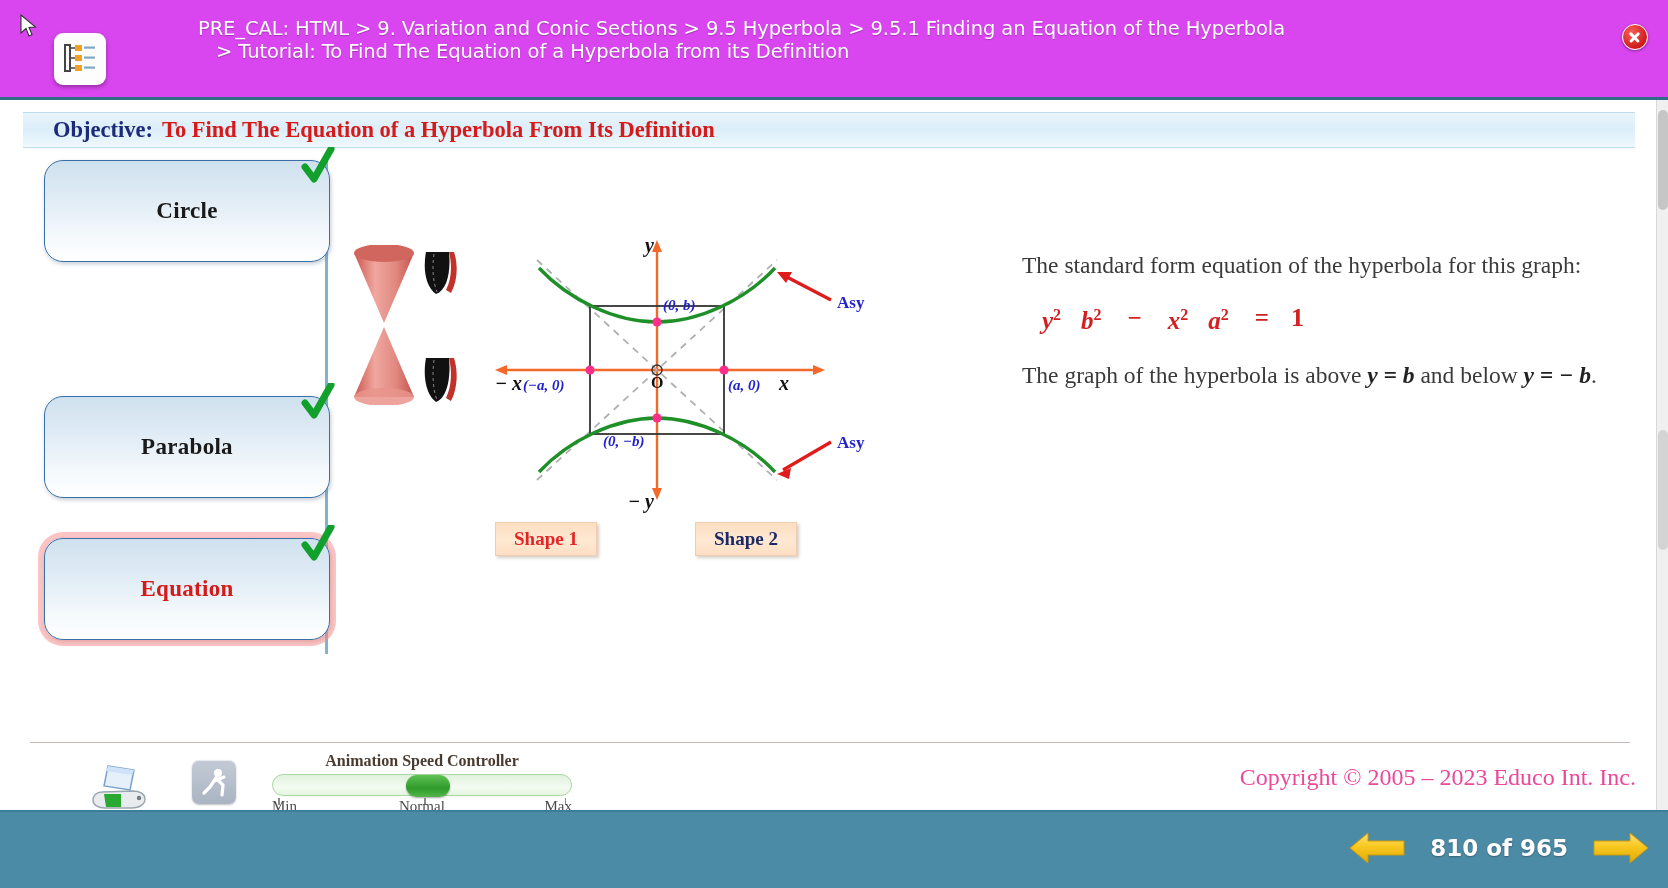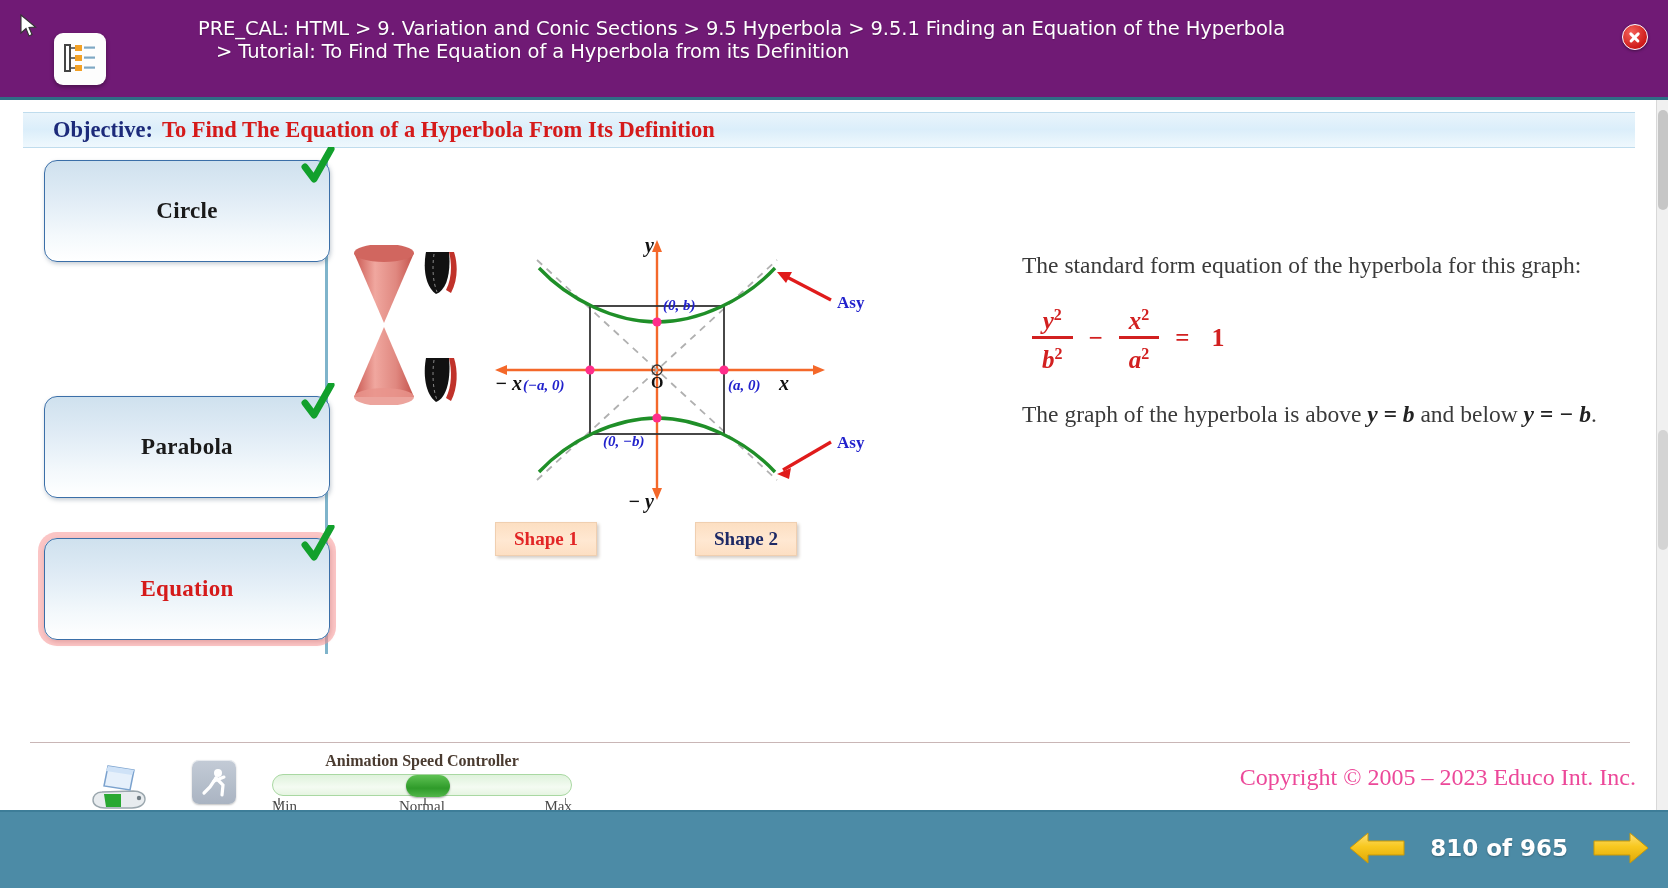--- a/index.html
+++ b/index.html
@@ -13,21 +13,21 @@
     position: relative;
     width: 1668px; height: 888px;
     background: #ffffff;
     overflow: hidden;
   }
 
   
   .header {
     position: absolute; left: 0; top: 0;
     width: 1668px; height: 100px;
-    background: #701a75;
+    background: #d946ef;
     border-bottom: 3px solid #2f6d86;
   }
   .header-inner { position: relative; width: 100%; height: 100%; }
   .cursor-arrow {
     position: absolute; left: 20px; top: 14px;
     width: 18px; height: 24px;
   }
   .nav-icon {
     position: absolute; left: 54px; top: 33px;
     width: 52px; height: 52px;
@@ -81,21 +81,21 @@
   
   .sidebar {
     position: absolute; left: 28px; top: 152px;
     width: 300px; height: 502px;
     border-right: 3px solid #7fb4cb;
   }
   .conic-btn {
     position: absolute; left: 16px;
     width: 286px; height: 102px;
     border: 1.6px solid #3b6fa8;
-    border-radius: 13px;
+    border-radius: 19px;
     background: linear-gradient(to bottom, #cfe1ee 0%, #dfebf5 35%, #f4f9fc 75%, #ffffff 100%);
     box-shadow: 1px 2px 4px rgba(90,110,130,.35);
     display:flex; align-items:center; justify-content:center;
     cursor: pointer;
   }
   .conic-btn .label {
     font-size: 23px; font-weight: bold; color: #1a1a1a;
     letter-spacing: .3px;
   }
   .conic-btn.selected {
@@ -126,21 +126,21 @@
   #shape1 { left: 155px; top: 372px; color:#e22626; }
   #shape2 { left: 355px; top: 372px; color:#1e2a66; }
 
   
   .explain { position:absolute; left: 1022px; top: 250px; width: 600px; }
   .ex-line { font-size: 23.5px; color: #3a3a3a; line-height: 30px; }
   .eq {
     display:flex; align-items:center; margin: 22px 0 26px 6px;
     color:#d22020; font-weight:bold;
   }
-  .frac { display:inline-flex; flex-direction:column; align-items:center; margin: 0 4px; }
+  .frac { display:inline-flex; flex-direction:row; align-items:center; margin: 0 4px; }
   .frac .num, .frac .den {
     font-style: italic; font-size: 25px; padding: 0 10px; line-height: 26px;
   }
   .frac .bar { width: 100%; height: 2.4px; background:#d22020; margin: 2px 0; }
   .sup { font-size: 16px; vertical-align: super; font-style: normal; }
   .op { font-size: 25px; margin: 0 12px; }
   .one { font-size: 26px; margin-left: 10px; font-style: normal; }
   .mvar { font-style: italic; font-weight: bold; color:#222; }
 
   

